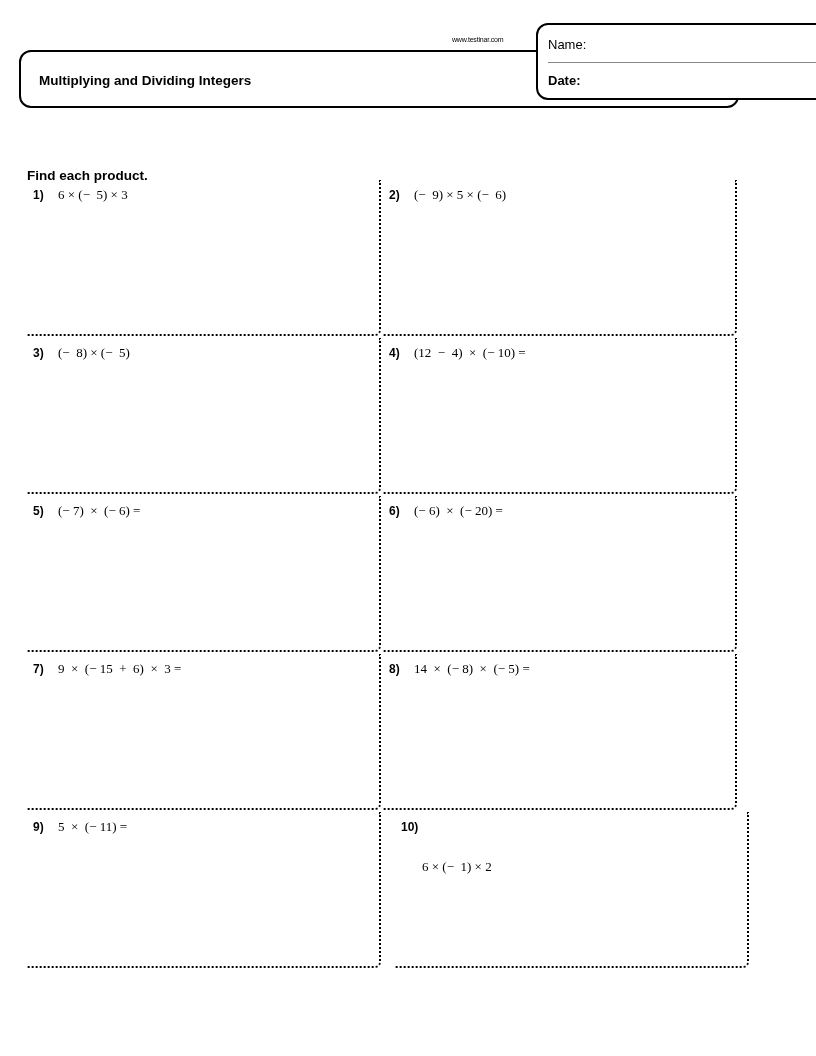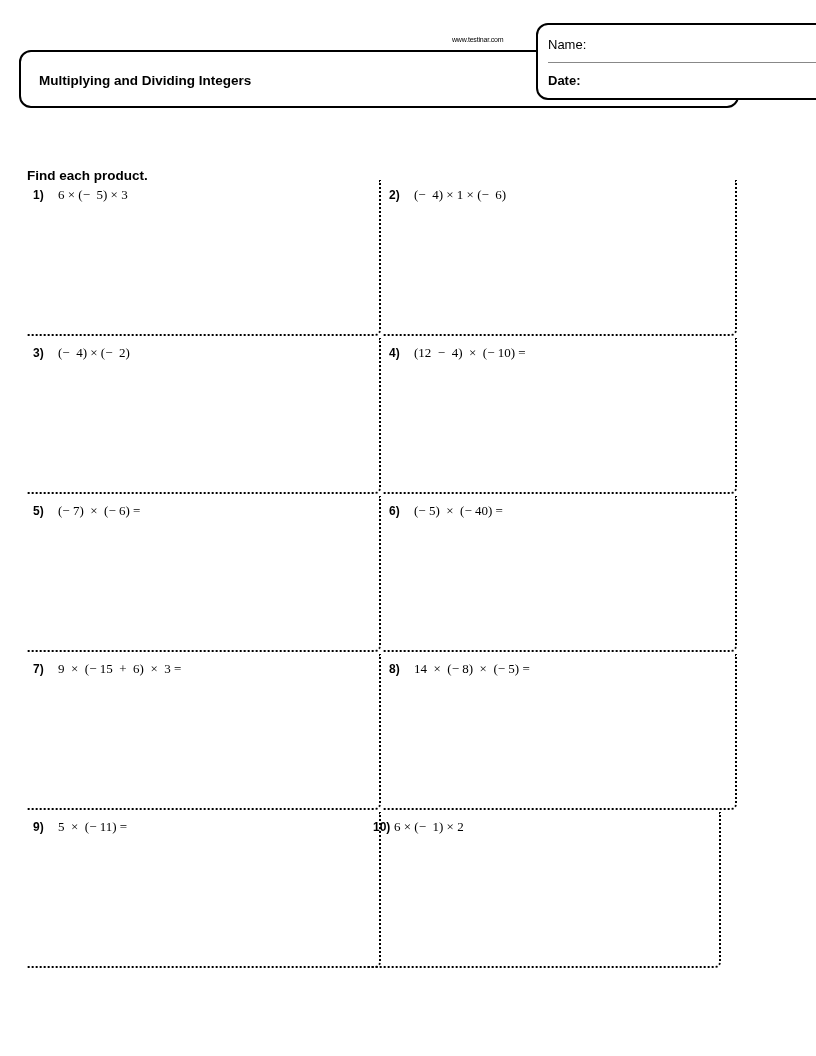--- a/index.html
+++ b/index.html
@@ -15,21 +15,21 @@
   .date-label { position: absolute; left: 10px; top: 48px; font-size: 13px; font-weight: bold; }
   .name-rule { position: absolute; left: 10px; right: 10px; top: 37px; border-top: 1px solid #888; }
   .instructions { position: absolute; left: 27px; top: 132px; font-size: 13.5px; font-weight: bold; margin-top: 36px; }
   .grid { position: absolute; left: 27px; top: 180px; width: 710px; }
   .cell { position: absolute; width: 354px; height: 156px; box-sizing: border-box;
           border-right: 2.5px dotted #000; border-bottom: 2.5px dotted #000;
           border-bottom-right-radius: 6px; }
   .cell .num { position: absolute; left: 6px; top: 8px; font-size: 12px; font-weight: bold; }
   .cell .expr { position: absolute; left: 31px; top: 7px; font-size: 13px;
                 font-family: "Liberation Serif", serif; white-space: pre; }
-  .cell.ten .expr { left: 27px; }
+  .cell.ten .expr { left: 27px; margin-top: 40px; }
 </style>
 </head>
 <body>
 
 <div class="site">www.testinar.com</div>
 <div class="title-box"></div>
 <div class="title-text">Multiplying and Dividing Integers</div>
 <div class="name-box">
   <div class="name-label">Name:</div>
   <div class="name-rule"></div>
@@ -38,47 +38,47 @@
 
 <div class="instructions">Find each product.</div>
 
 <div class="grid">
   <div class="cell" style="left:0;top:0">
     <span class="num">1)</span>
     <span class="expr">6 × (−  5) × 3</span>
   </div>
   <div class="cell" style="left:356px;top:0">
     <span class="num">2)</span>
-    <span class="expr">(−  4) × 1 × (−  6)</span>
+    <span class="expr">(−  9) × 5 × (−  6)</span>
   </div>
   <div class="cell" style="left:0;top:158px">
     <span class="num">3)</span>
-    <span class="expr">(−  4) × (−  2)</span>
+    <span class="expr">(−  8) × (−  5)</span>
   </div>
   <div class="cell" style="left:356px;top:158px">
     <span class="num">4)</span>
     <span class="expr">(12  −  4)  ×  (− 10) =</span>
   </div>
   <div class="cell" style="left:0;top:316px">
     <span class="num">5)</span>
     <span class="expr">(− 7)  ×  (− 6) =</span>
   </div>
   <div class="cell" style="left:356px;top:316px">
     <span class="num">6)</span>
-    <span class="expr">(− 5)  ×  (− 40) =</span>
+    <span class="expr">(− 6)  ×  (− 20) =</span>
   </div>
   <div class="cell" style="left:0;top:474px">
     <span class="num">7)</span>
     <span class="expr">9  ×  (− 15  +  6)  ×  3 =</span>
   </div>
   <div class="cell" style="left:356px;top:474px">
     <span class="num">8)</span>
     <span class="expr">14  ×  (− 8)  ×  (− 5) =</span>
   </div>
   <div class="cell" style="left:0;top:632px">
     <span class="num">9)</span>
     <span class="expr">5  ×  (− 11) =</span>
   </div>
-  <div class="cell ten" style="left:340px;top:632px">
+  <div class="cell ten" style="left:368px;top:632px">
     <span class="num">10)</span>
     <span class="expr">6 × (−  1) × 2</span>
   </div>
 </div>
 
 </body></html>

